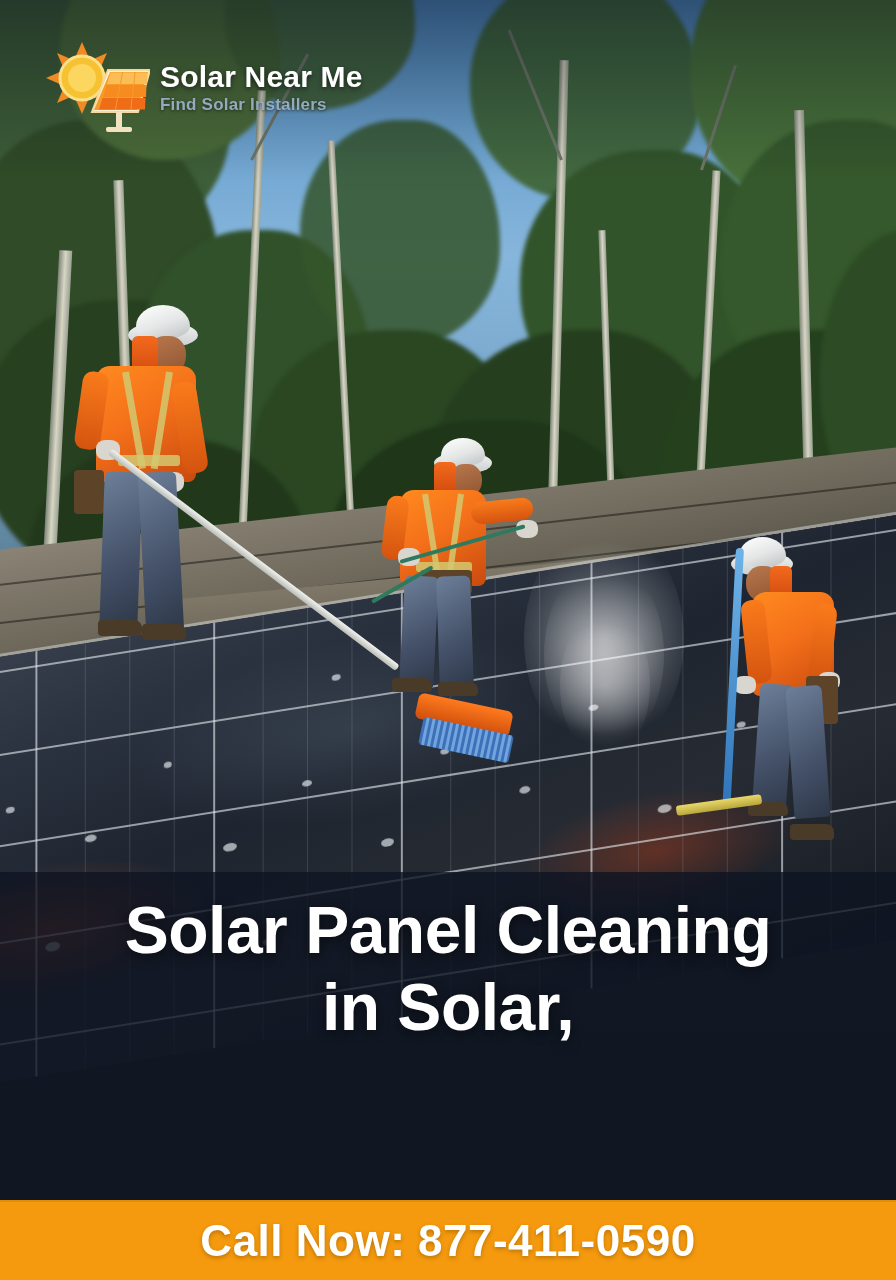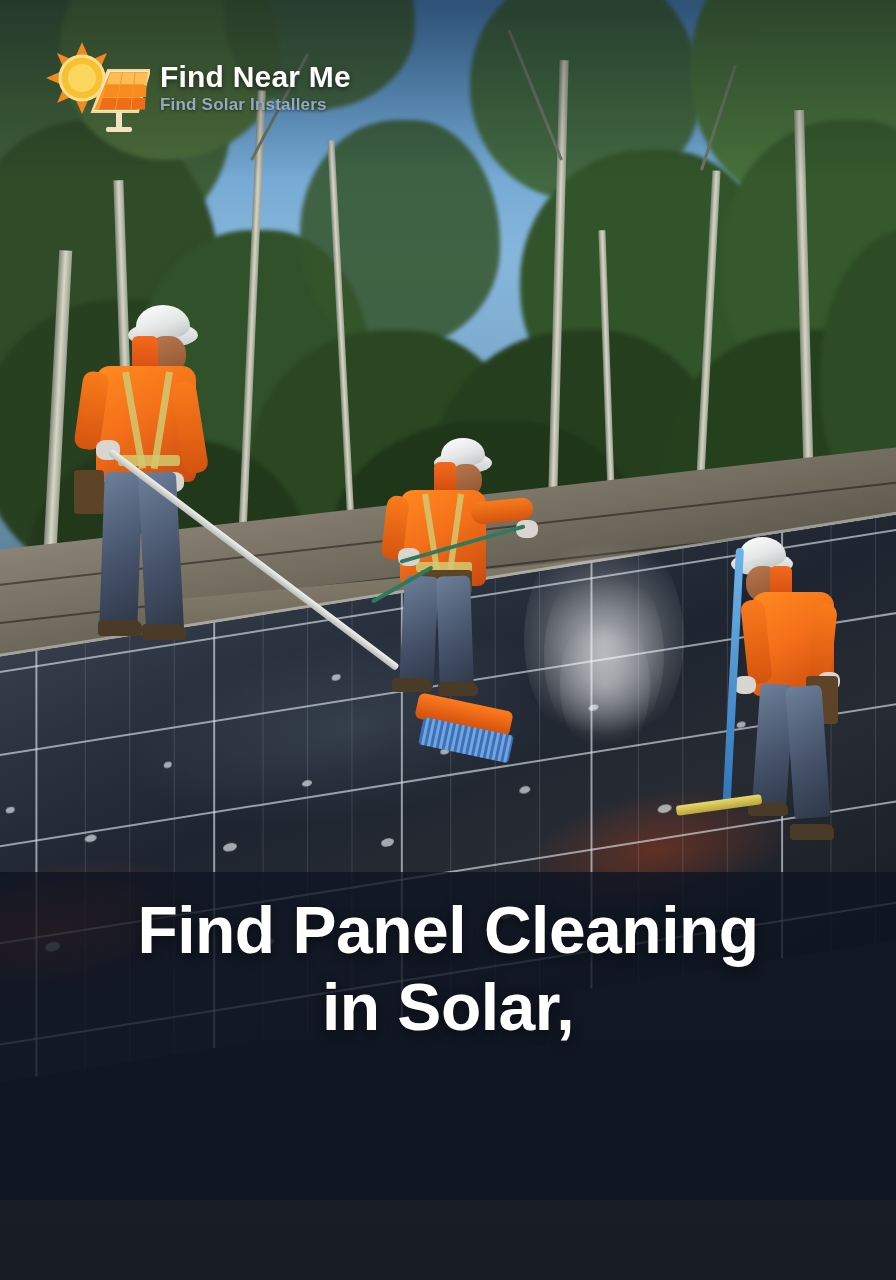--- a/index.html
+++ b/index.html
@@ -466,24 +466,27 @@
             <polygon points="50.5,50 65,50 63,61.5 47,61.5"></polygon>
             <polygon points="66,50 79.5,50 78.5,61.5 64,61.5"></polygon>
             <polygon points="80.5,50 93.5,50 93,61.5 79.5,61.5"></polygon>
           </g>
           <rect x="64" y="64" width="6" height="16" fill="#f2e2c0"></rect>
           <rect x="54" y="79" width="26" height="5" rx="2" fill="#f2e2c0"></rect>
         </g>
       </svg>
     </div>
     <div class="logoText">
-      <div class="brandName">Find Near Me</div>
+      <div class="brandName">Solar Near Me</div>
       <div class="brandTag">Find Solar Installers</div>
     </div>
   </div>
 
   <h1 class="headline">
-    <span>Find Panel Cleaning</span><br>
+    <span>Solar Panel Cleaning</span><br>
     <span>in Solar,</span><br>
   </h1>
 
+  <div class="ctaBar">
+    <span class="ctaText">Call Now: 877-411-0590</span>
+  </div>
 
 </div>
 
 </body></html>

